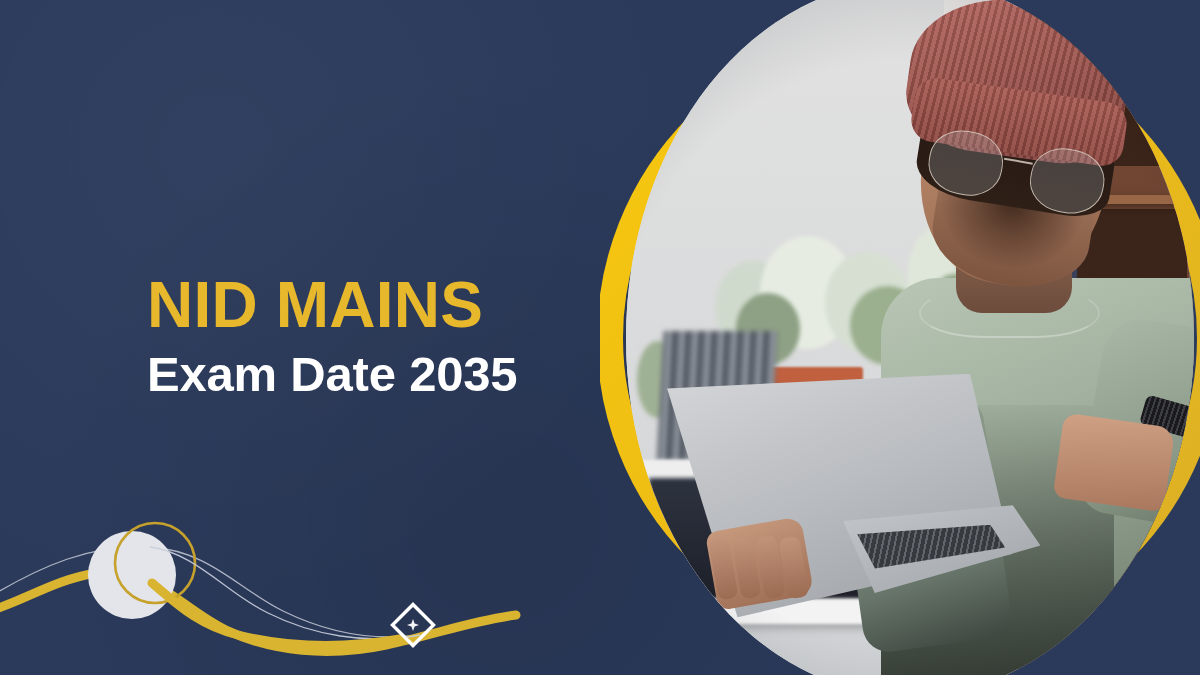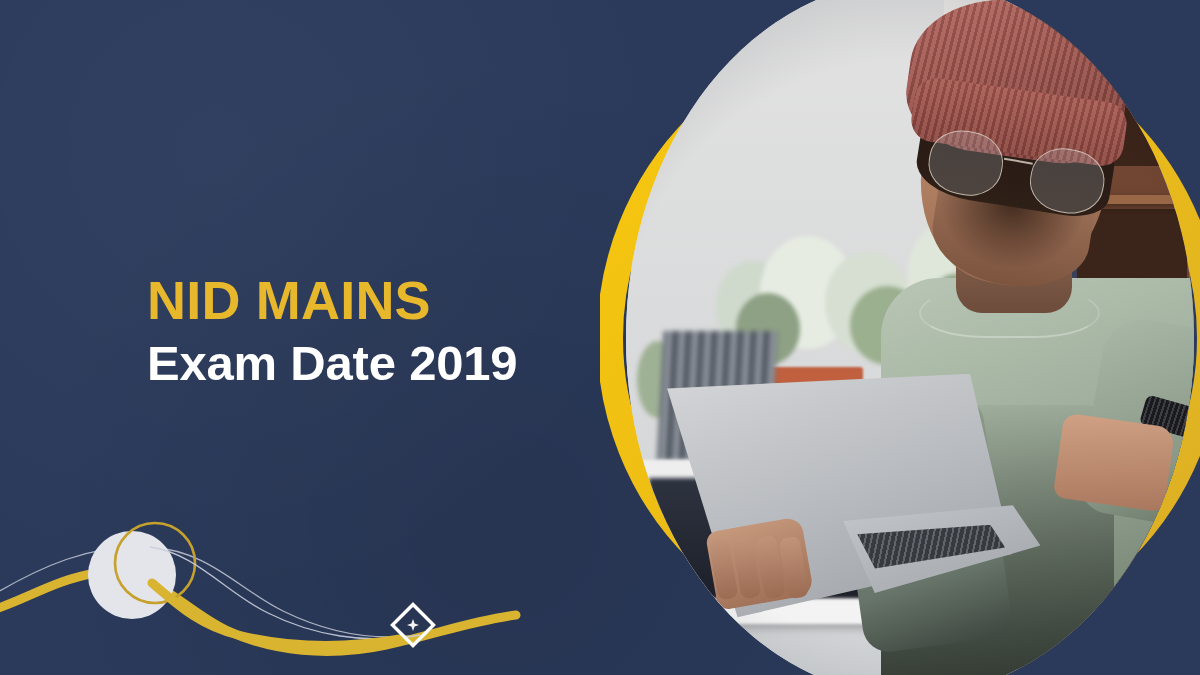--- a/index.html
+++ b/index.html
@@ -54,21 +54,21 @@
   }
 
   
   .headline{
     position:absolute;
     left:147px;
     top:272px;
     z-index:24;
   }
   .headline-line1{
-    font-size:54px;
+    font-size:64px;
     font-weight:bold;
     color:#e7b72c;
     letter-spacing:0.2px;
     line-height:1.06;
     white-space:nowrap;
   }
   .headline-line2{
     font-size:49px;
     font-weight:bold;
     color:#ffffff;
@@ -552,16 +552,16 @@
         </div>
 
         <div class="photo-vignette"></div>
       </div>
     </div>
   </div>
 
 
   <div class="headline">
     <div class="headline-line1">NID MAINS</div>
-    <div class="headline-line2">Exam Date 2019</div>
+    <div class="headline-line2">Exam Date 2035</div>
   </div>
 
 </div>
 
 </body></html>

